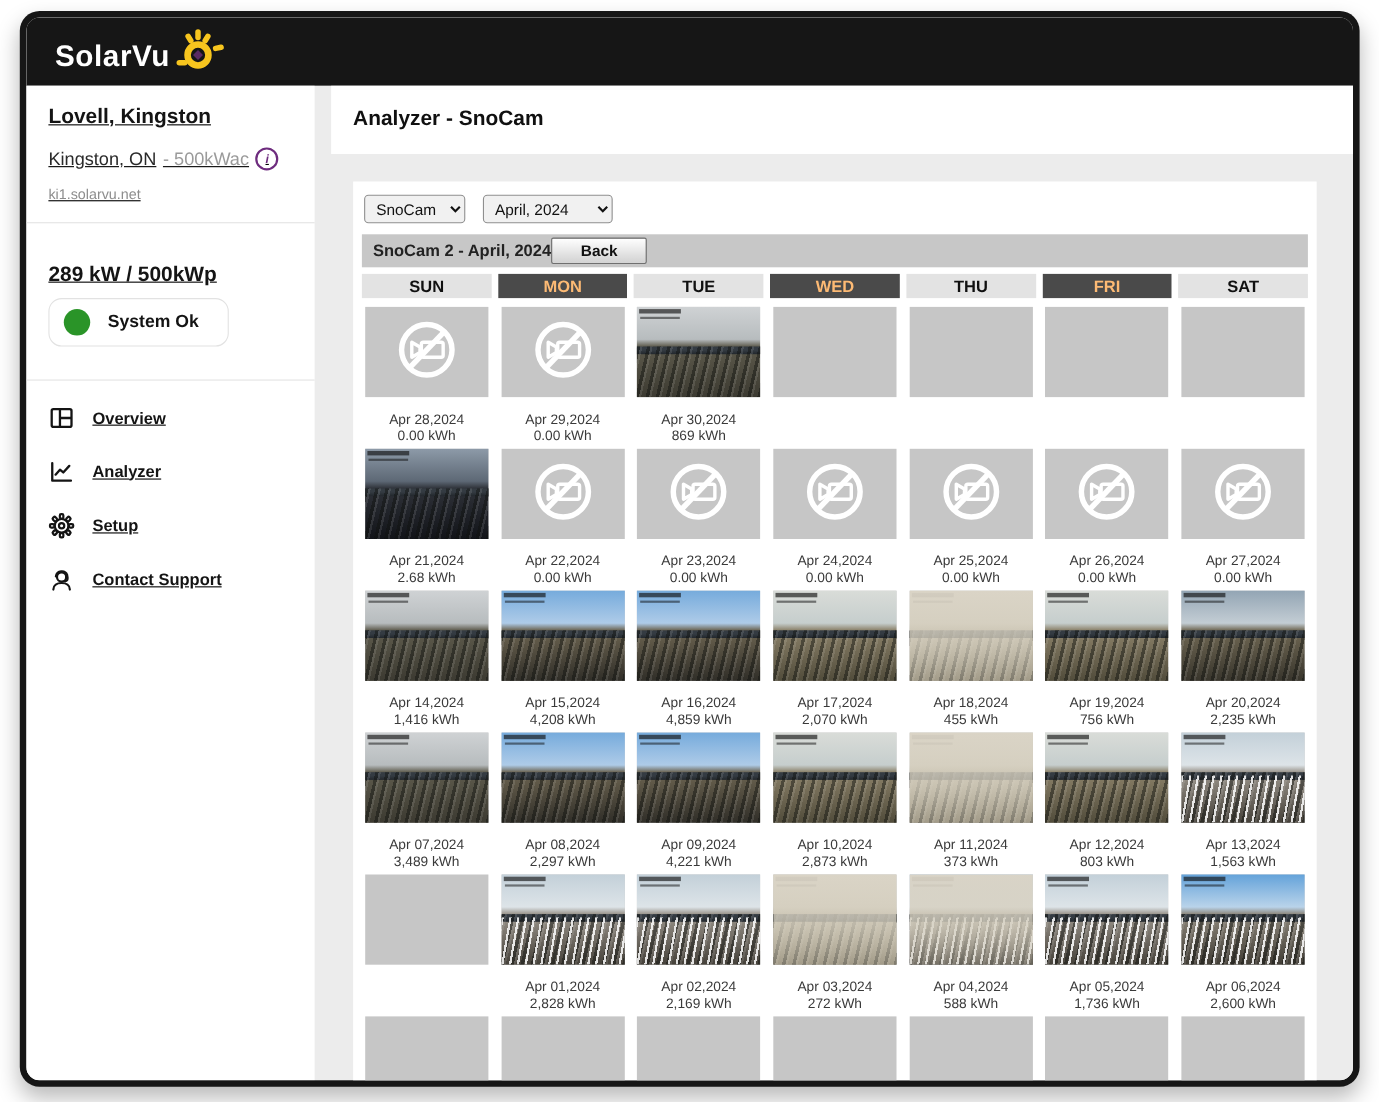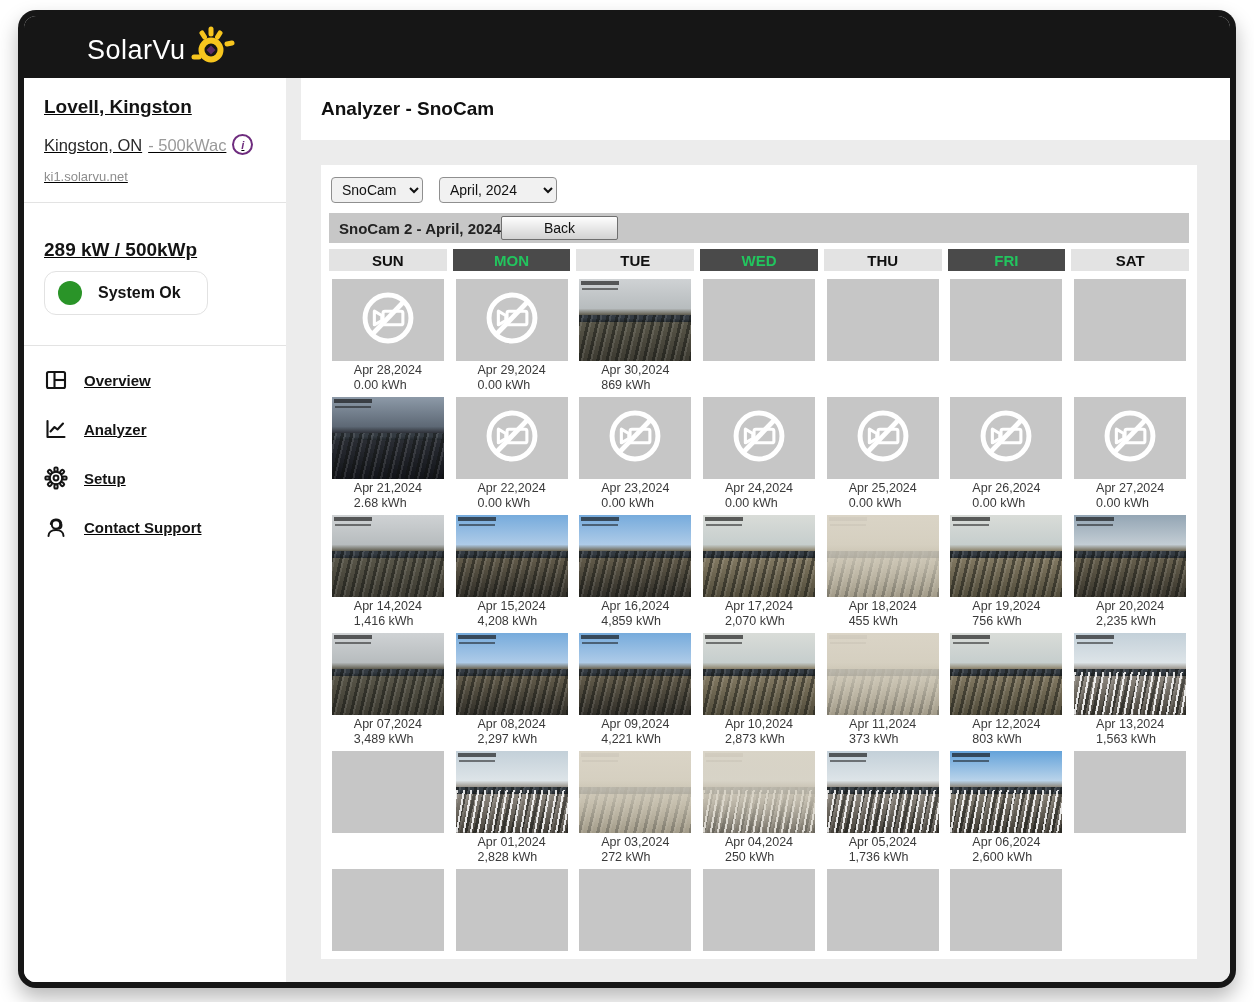--- a/index.html
+++ b/index.html
@@ -12,21 +12,21 @@
     background:#161616;border-radius:18px;padding:6px;box-sizing:border-box;
     box-shadow:0 10px 20px rgba(0,0,0,0.28);
   }
   .window-inner{
     width:100%;height:100%;border-radius:12px;overflow:hidden;
     display:flex;flex-direction:column;background:#ececec;
   }
   
   .topbar{height:62px;background:#161616;display:flex;align-items:center;padding-left:26px;flex:0 0 auto;}
   .logo{display:flex;align-items:flex-end;gap:4px;}
-  .logo-text{color:#ffffff;font-size:27px;font-weight:normal;letter-spacing:.5px;line-height:40px;margin-left:37px;}
+  .logo-text{color:#ffffff;font-size:27px;font-weight:bold;letter-spacing:.5px;line-height:40px;}
   
   .app{flex:1;display:flex;min-height:0;background:#ececec;}
   .sidebar{width:262px;background:#ffffff;flex:0 0 auto;box-sizing:border-box;padding-top:18px;}
   .side-pad{padding:0 18px 0 20px;text-decoration:underline;}
   .site-name{font-size:19px;font-weight:bold;color:#141414;margin-bottom:16px;}
   .site-loc{font-size:16.5px;color:#2a2a2a;margin-bottom:14px;display:flex;align-items:flex-end;gap:6px;}
   .site-cap{color:#9a9a9a;}
   .info-icon{
     width:17px;height:17px;border:2px solid #6e2c7e;border-radius:50%;
     color:#6e2c7e;font-size:11px;font-weight:bold;display:inline-flex;
@@ -56,32 +56,32 @@
     font-family:inherit;font-size:14px;color:#111;
     background:#f1f1f1;border:1px solid #8f8f8f;border-radius:4px;
     padding:2px 6px;height:26px;
   }
   .camera-select{width:92px;}
   .month-select{width:118px;}
   .titlebar{background:#c7c7c7;height:30px;display:flex;align-items:center;padding:0 4px 0 10px;}
   .titlebar-text{font-size:15px;font-weight:bold;color:#222;}
   .back-btn{
     background:linear-gradient(#fefefe,#d2d2d2);border:1px solid #6f6f6f;border-radius:2px;
-    font-family:inherit;font-size:14px;font-weight:normal;color:#111;padding:3px 42px;cursor:pointer;
+    font-family:inherit;font-size:14px;font-weight:bold;color:#111;padding:3px 26px;cursor:pointer;
   }
   .dow-row{display:grid;grid-template-columns:repeat(7,1fr);column-gap:6px;margin-top:6px;}
   .dow{height:22px;display:flex;align-items:center;justify-content:center;font-size:15px;font-weight:bold;}
   .dow.light{background:#e3e3e3;color:#101010;}
-  .dow.dark{background:#4a4a4a;color:#22c55e;}
+  .dow.dark{background:#4a4a4a;color:#fdba74;}
   .calendar{display:grid;grid-template-columns:repeat(7,1fr);column-gap:6px;row-gap:4px;margin-top:8px;}
   .cell{display:flex;flex-direction:column;align-items:center;}
   .thumb{width:112px;height:82px;background:#c6c6c6;position:relative;overflow:hidden;flex:0 0 auto;}
   .thumb.nocam{display:flex;align-items:center;justify-content:center;}
   .thumb.nocam svg{width:62px;height:62px;}
-  .caption{font-size:12.5px;color:#3a3a3a;line-height:15px;margin-top:2px;height:30px;}
+  .caption{font-size:12.5px;color:#3a3a3a;text-align:center;line-height:15px;margin-top:13px;height:30px;}
   
   .thumb.photo{
     background-image:
       var(--flecks, linear-gradient(transparent,transparent)),
       repeating-linear-gradient(103deg, rgba(15,17,14,0.45) 0 3px, rgba(255,255,255,0.10) 3px 5px, transparent 5px 9px),
       linear-gradient(180deg, #343b42 0 45%, #20252a 100%),
       linear-gradient(180deg, var(--sky1) 0%, var(--sky2) 36%, var(--g1) 44%, var(--g2) 100%);
     background-size:100% 52%, 100% 56%, 100% 9%, 100% 100%;
     background-position:0 100%, 0 100%, 0 36px, 0 0;
     background-repeat:no-repeat;
@@ -520,31 +520,38 @@
     <div class="thumb"></div>
   </div>
               <div class="cell">
     <div class="thumb photo v-snow"></div>
     <div class="caption">
       <div>Apr 01,2024</div>
       <div>2,828 kWh</div>
     </div>
   </div>
               <div class="cell">
+    <div class="thumb photo v-snow"></div>
+    <div class="caption">
+      <div>Apr 02,2024</div>
+      <div>2,169 kWh</div>
+    </div>
+  </div>
+              <div class="cell">
     <div class="thumb photo v-fog"></div>
     <div class="caption">
       <div>Apr 03,2024</div>
       <div>272 kWh</div>
     </div>
   </div>
               <div class="cell">
     <div class="thumb photo v-snowfog"></div>
     <div class="caption">
       <div>Apr 04,2024</div>
-      <div>250 kWh</div>
+      <div>588 kWh</div>
     </div>
   </div>
               <div class="cell">
     <div class="thumb photo v-snow"></div>
     <div class="caption">
       <div>Apr 05,2024</div>
       <div>1,736 kWh</div>
     </div>
   </div>
               <div class="cell">

